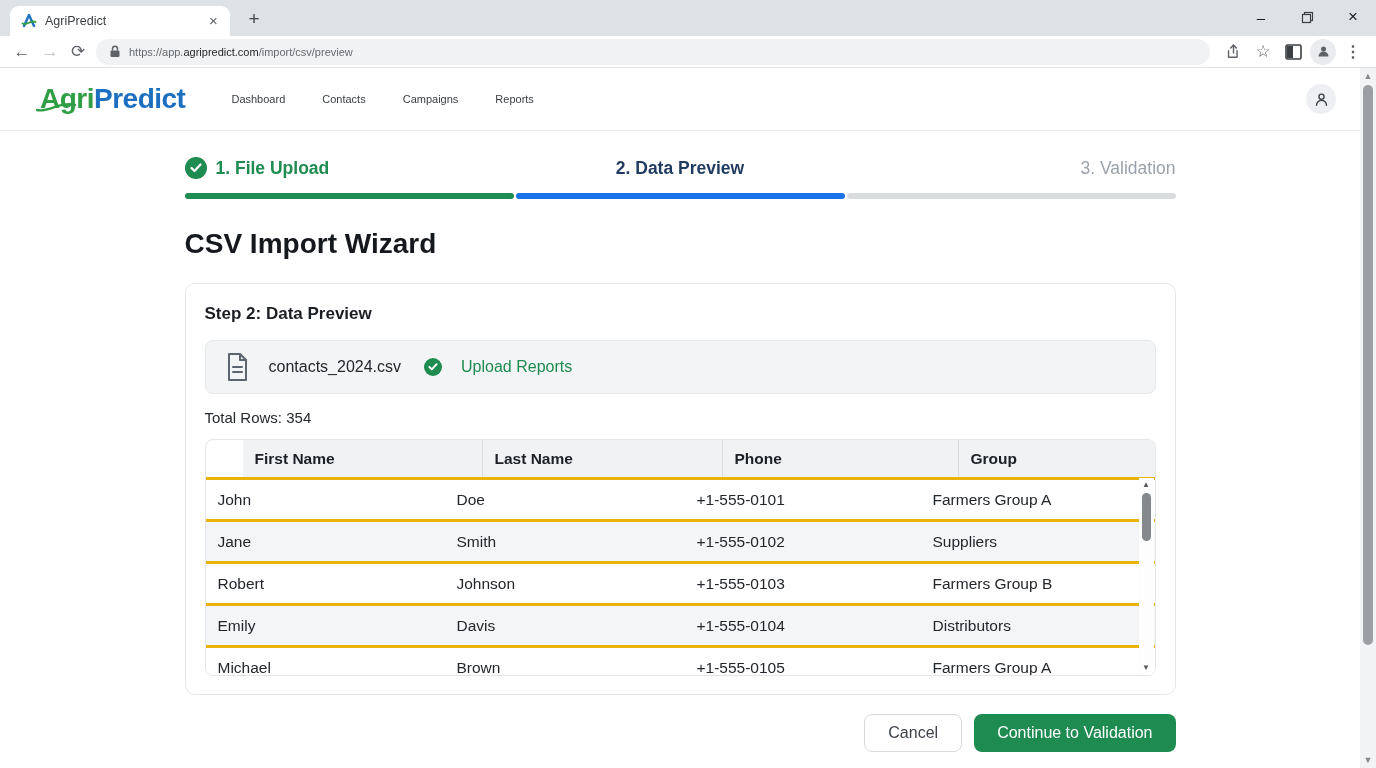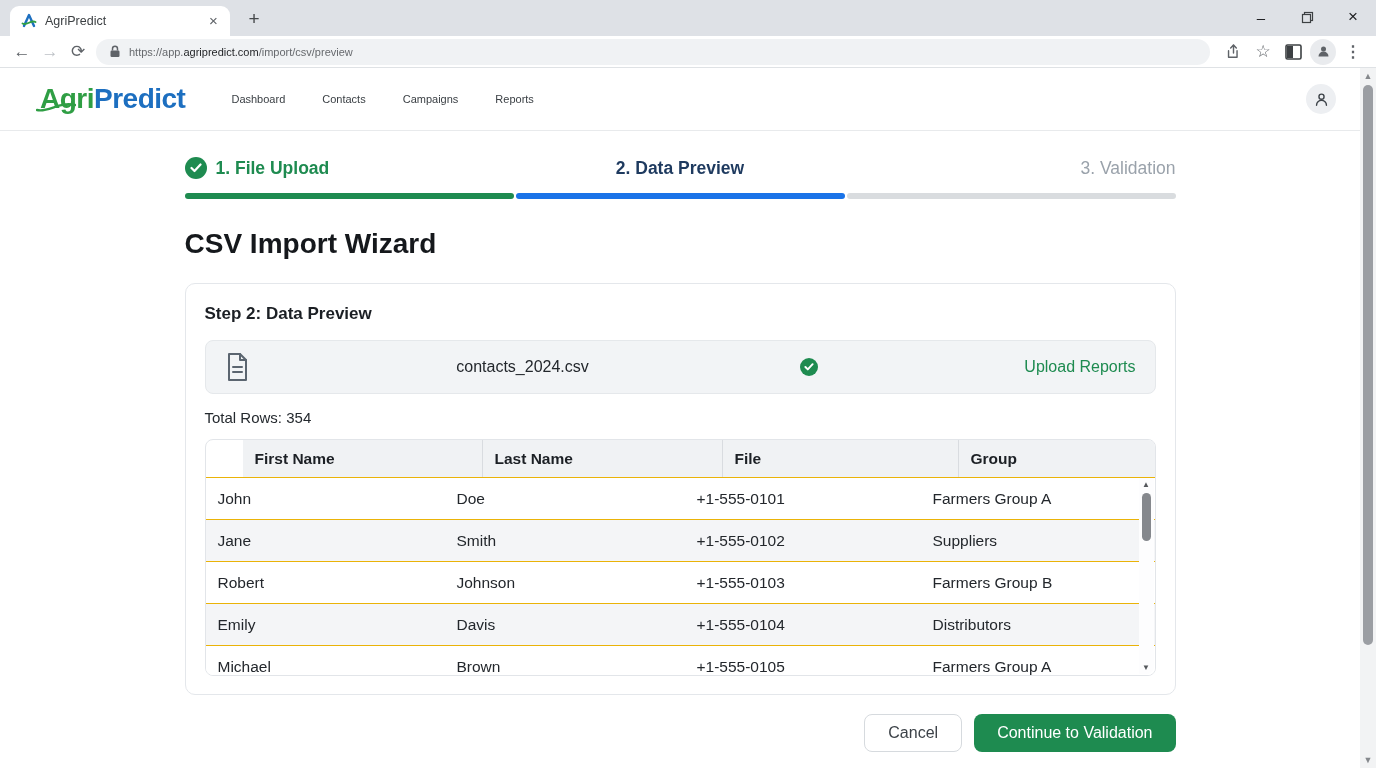--- a/index.html
+++ b/index.html
@@ -49,33 +49,33 @@
   .step.complete .step-bar { background:#1e8b50; }
   .step.active .step-bar { background:#1a73e8; }
   .check-circle { width:22px; height:22px; border-radius:50%; background:#1e8b50; display:flex; align-items:center; justify-content:center; flex:0 0 22px; }
 
   .page-title { margin-top:29px; font-size:28px; font-weight:700; color:#15181c; }
 
   .card { margin-top:23px; border:1px solid #e4e7eb; border-radius:10px; background:#fff; padding:20px 19px 18px; }
   .card-heading { font-size:17px; font-weight:700; color:#1b1f24; }
 
   .file-box { margin-top:16px; height:54px; background:#f2f4f6; border:1px solid #e5e8eb; border-radius:8px;
-              display:flex; align-items:center; padding:0 19px; gap:19px;justify-content:space-between; }
+              display:flex; align-items:center; padding:0 19px; gap:19px; }
   .file-name { font-size:16px; color:#23272c; }
   .status-check { width:18px; height:18px; border-radius:50%; background:#1e8b50; display:flex; align-items:center;
                   justify-content:center; margin-left:4px; flex:0 0 18px; }
   .upload-status { font-size:16px; color:#1e8b50; }
 
   .total-rows { margin:15px 0 13px; font-size:15px; color:#24292e; }
 
   .ptable { position:relative; height:237px; border:1px solid #e2e5e9; border-radius:8px; overflow:hidden; }
   .thead { display:flex; height:37px; background:#f0f2f4;margin-left:37px; }
   .th { line-height:37px; padding-left:12px; font-size:15.5px; font-weight:700; color:#1c2025; }
   .th + .th { border-left:1px solid #d9dce0; }
-  .tr { display:flex; height:42px; align-items:center; border-top:1px solid #eab308; background:#fff; }
+  .tr { display:flex; height:42px; align-items:center; border-top:3px solid #eab308; background:#fff; }
   .tr.alt { background:#f4f5f7; }
   .td { padding-left:12px; font-size:15.5px; color:#23272c; }
   .col0 { width:239px; } .col1 { width:240px; } .col2 { width:236px; } .col3 { flex:1; }
 
   .tscroll { position:absolute; top:38px; right:1px; bottom:1px; width:15px; background:#fdfdfe; border-radius:0 0 7px 0; }
   .tscroll .arr { position:absolute; left:0; width:15px; text-align:center; font-size:8px; color:#55585c; }
   .tscroll .arr.up { top:2px; } .tscroll .arr.down { bottom:2px; }
   .tscroll .thumb { position:absolute; left:3px; top:15px; width:9px; height:48px; background:#85888d; border-radius:5px; }
 
   .footer-actions { width:991px; margin:19px auto 0; display:flex; justify-content:flex-end; gap:12px; }
@@ -227,21 +227,21 @@
         </span>
         <span class="upload-status">Upload Reports</span>
       </div>
 
       <div class="total-rows">Total Rows: 354</div>
 
       <div class="ptable">
         <div class="thead">
             <div class="th col0">First Name</div>
             <div class="th col1">Last Name</div>
-            <div class="th col2">File</div>
+            <div class="th col2">Phone</div>
             <div class="th col3">Group</div>
           </div>
         <div>
             <div class="tr">
               <div class="td col0">John</div>
               <div class="td col1">Doe</div>
               <div class="td col2">+1-555-0101</div>
               <div class="td col3">Farmers Group A</div>
             </div>
             <div class="tr alt">

